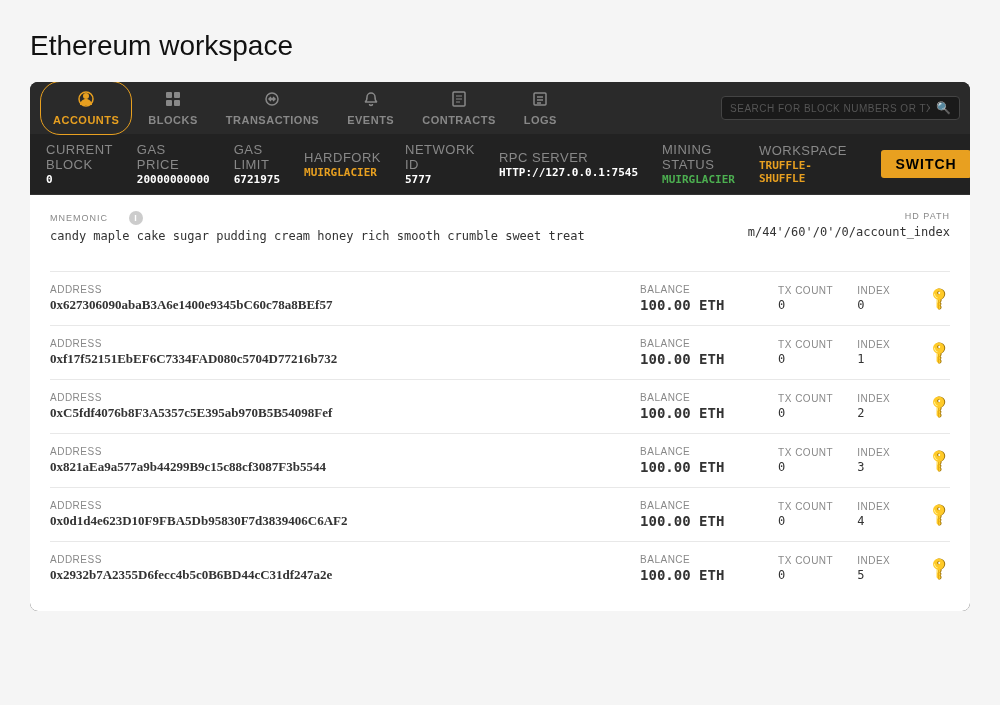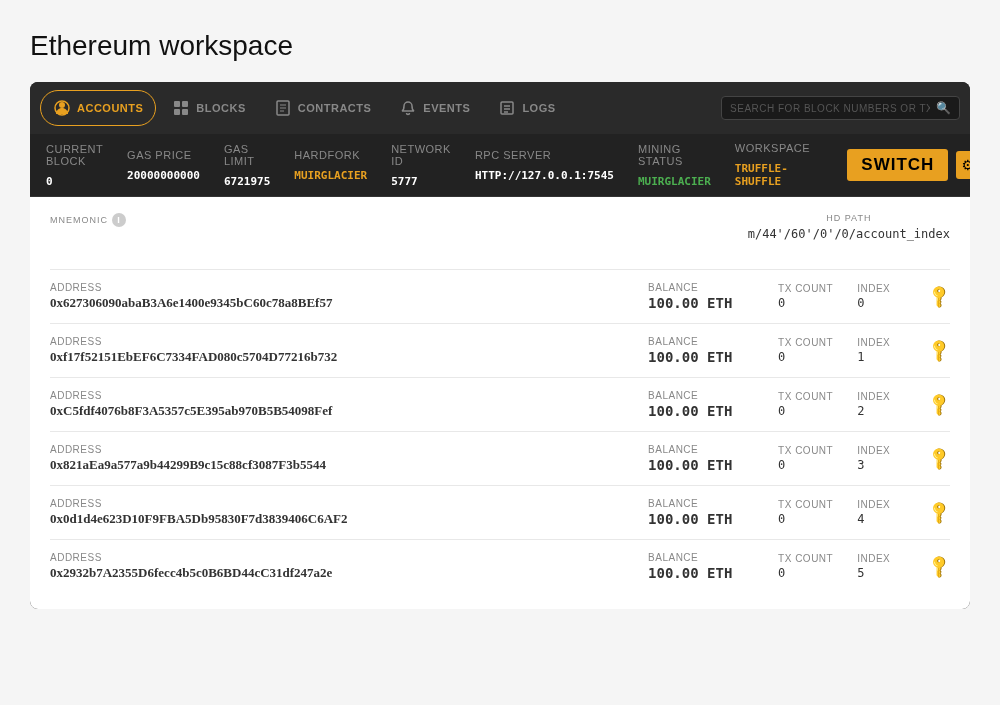--- a/index.html
+++ b/index.html
@@ -36,20 +36,21 @@
       gap: 6px;
       padding: 8px 12px;
       border-radius: 4px;
       cursor: pointer;
       color: #888;
       font-size: 11px;
       font-weight: 700;
       letter-spacing: 0.5px;
       text-transform: uppercase;
       white-space: nowrap;
+      flex-direction: column;
     }
     .nav-item.active {
       color: #e8a020;
       border: 1px solid #e8a020;
       border-radius: 20px;
     }
     .nav-icon {
       width: 18px;
       height: 18px;
       display: flex;
@@ -88,25 +89,25 @@
       padding: 8px 16px;
       gap: 0;
       border-bottom: 1px solid #333;
     }
     .status-item {
       display: flex;
       flex-direction: column;
       margin-right: 24px;
     }
     .status-label {
-      font-size: 11px;
+      font-size: 13px;
       color: #888;
       text-transform: uppercase;
       letter-spacing: 0.5px;
-      margin-bottom: 8px;
+      margin-bottom: 1px;
     }
     .status-value {
       font-size: 11px;
       color: #fff;
       font-family: monospace;
       font-weight: 600;
     }
     .status-value.highlight {
       color: #e8a020;
     }
@@ -117,21 +118,21 @@
       margin-left: auto;
       display: flex;
       align-items: center;
       gap: 8px;
     }
     .switch-btn {
       background: #e8a020;
       color: #000;
       border: none;
       padding: 6px 14px;
-      font-size: 17px;
+      font-size: 14px;
       font-weight: 700;
       letter-spacing: 1px;
       border-radius: 3px;
       cursor: pointer;
     }
     .gear-btn {
       background: #e8a020;
       color: #000;
       border: none;
       width: 28px;
@@ -157,36 +158,35 @@
       padding-bottom: 12px;
     }
     .mnemonic-left { flex: 1; }
     .mnemonic-label {
       font-size: 9px;
       color: #888;
       text-transform: uppercase;
       letter-spacing: 1px;
       display: flex;
       align-items: center;
-      gap: 4px;
+      gap: 21px;
       margin-bottom: 4px;
     }
     .mnemonic-text {
       font-size: 12px;
       color: #333;
       font-family: monospace;
     }
     .hd-path-section { text-align: right; }
     .hd-path-label {
       font-size: 9px;
       color: #888;
       text-transform: uppercase;
       letter-spacing: 1px;
       margin-bottom: 4px;
-      text-align: center;
     }
     .hd-path-value {
       font-size: 12px;
       color: #333;
       font-family: monospace;
     }
     
     .account-row {
       border-top: 1px solid #e8e8e8;
       padding: 12px 0;
@@ -213,20 +213,21 @@
     .balance-value {
       font-size: 14px;
       color: #333;
       font-family: monospace;
       font-weight: 600;
     }
     .account-meta {
       display: flex;
       gap: 24px;
       min-width: 140px;
+      margin-left: 8px;
     }
     .meta-item {}
     .meta-value {
       font-size: 12px;
       color: #333;
       font-family: monospace;
     }
     .key-icon {
       color: #ccc;
       font-size: 16px;
@@ -274,46 +275,56 @@
         <svg width="16" height="16" viewBox="0 0 16 16" fill="#888">
           <rect x="1" y="1" width="6" height="6" rx="1"></rect>
           <rect x="9" y="1" width="6" height="6" rx="1"></rect>
           <rect x="1" y="9" width="6" height="6" rx="1"></rect>
           <rect x="9" y="9" width="6" height="6" rx="1"></rect>
         </svg>
       </span>
       <span>BLOCKS</span>
     </div>
 
+    <div class="nav-item">
+      <span class="nav-icon">
+        <svg width="16" height="16" viewBox="0 0 16 16" fill="none" stroke="#888" stroke-width="1.5">
+          <circle cx="8" cy="8" r="6"></circle>
+          <path d="M5 8h6M9 6l2 2-2 2" stroke="#888" stroke-width="1.5" fill="none"></path>
+          <path d="M11 8H5M7 10L5 8l2-2" stroke="#888" stroke-width="1.5" fill="none"></path>
+        </svg>
+      </span>
+      <span>TRANSACTIONS</span>
+    </div>
+
+    <div class="nav-item">
+      <span class="nav-icon">
+        <svg width="16" height="16" viewBox="0 0 16 16" fill="none" stroke="#888" stroke-width="1.5">
+          <path d="M8 2C5.8 2 4 3.8 4 6c0 4-2 5-2 5h12s-2-1-2-5c0-2.2-1.8-4-4-4z"></path>
+          <path d="M6.5 13a1.5 1.5 0 003 0"></path>
+        </svg>
+      </span>
+      <span>EVENTS</span>
+    </div>
 
     <div class="nav-item">
       <span class="nav-icon">
         <svg width="16" height="16" viewBox="0 0 16 16" fill="#888">
           <rect x="2" y="1" width="12" height="14" rx="1" fill="none" stroke="#888" stroke-width="1.5"></rect>
           <line x1="5" y1="5" x2="11" y2="5" stroke="#888" stroke-width="1"></line>
           <line x1="5" y1="8" x2="11" y2="8" stroke="#888" stroke-width="1"></line>
           <line x1="5" y1="11" x2="9" y2="11" stroke="#888" stroke-width="1"></line>
         </svg>
       </span>
       <span>CONTRACTS</span>
     </div>
 
     <div class="nav-item">
       <span class="nav-icon">
         <svg width="16" height="16" viewBox="0 0 16 16" fill="none" stroke="#888" stroke-width="1.5">
-          <path d="M8 2C5.8 2 4 3.8 4 6c0 4-2 5-2 5h12s-2-1-2-5c0-2.2-1.8-4-4-4z"></path>
-          <path d="M6.5 13a1.5 1.5 0 003 0"></path>
-        </svg>
-      </span>
-      <span>EVENTS</span>
-    </div>
-
-    <div class="nav-item">
-      <span class="nav-icon">
-        <svg width="16" height="16" viewBox="0 0 16 16" fill="none" stroke="#888" stroke-width="1.5">
           <rect x="2" y="2" width="12" height="12" rx="1"></rect>
           <line x1="5" y1="6" x2="11" y2="6" stroke="#888"></line>
           <line x1="5" y1="9" x2="11" y2="9" stroke="#888"></line>
           <line x1="5" y1="12" x2="9" y2="12" stroke="#888"></line>
         </svg>
       </span>
       <span>LOGS</span>
     </div>
 
     <div class="search-container">
@@ -364,20 +375,21 @@
   </div>
 
   <div class="content-area">
 
     <div class="mnemonic-section">
       <div class="mnemonic-left">
         <div class="mnemonic-label">
           <span>MNEMONIC</span>
           <span class="info-icon">i</span>
         </div>
+        <div class="mnemonic-text">candy maple cake sugar pudding cream honey rich smooth crumble sweet treat</div>
       </div>
       <div class="hd-path-section">
         <div class="hd-path-label">HD PATH</div>
         <div class="hd-path-value">m/44'/60'/0'/0/account_index</div>
       </div>
     </div>
 
     <div id="account-rows-container">
     <div class="account-row">
     <div class="account-main">

